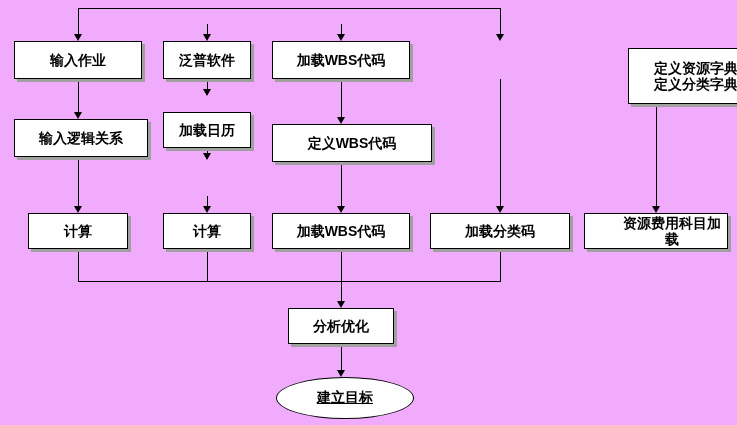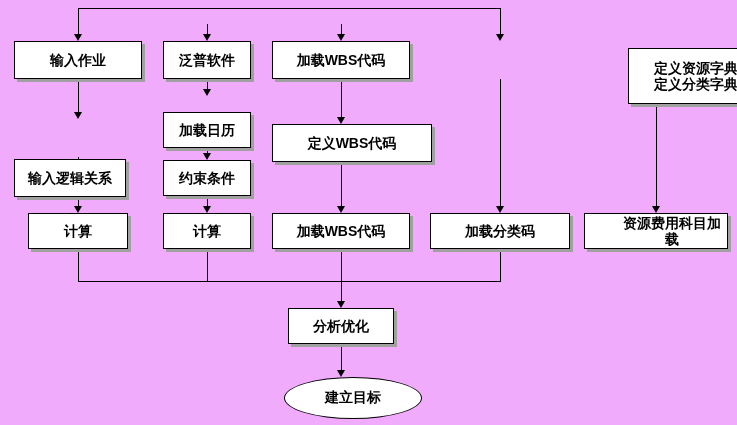--- a/index.html
+++ b/index.html
@@ -169,29 +169,26 @@
     <span class="lbl">加载WBS代码</span>
   </div>
   <div class="node" style="left:592px; top:48px; width:136px; height:56px;margin-left:36px;">
     <span class="lbl">定义资源字典
 定义分类字典</span>
   </div>
 
   <div class="node" style="left:163px; top:112px; width:88px; height:36px;">
     <span class="lbl">加载日历</span>
   </div>
-  <div class="node" style="left:14px; top:119px; width:112px; height:38px;margin-top:40px;">
+  <div class="node" style="left:14px; top:119px; width:134px; height:38px;">
     <span class="lbl">输入逻辑关系</span>
   </div>
   <div class="node" style="left:272px; top:124px; width:160px; height:38px;">
     <span class="lbl">定义WBS代码</span>
   </div>
-  <div class="node" style="left:163px; top:160px; width:88px; height:36px;">
-    <span class="lbl">约束条件</span>
-  </div>
 
   <div class="node" style="left:28px; top:213px; width:100px; height:36px;">
     <span class="lbl">计算</span>
   </div>
   <div class="node" style="left:163px; top:213px; width:88px; height:36px;">
     <span class="lbl">计算</span>
   </div>
   <div class="node" style="left:272px; top:213px; width:138px; height:36px;">
     <span class="lbl">加载WBS代码</span>
   </div>
@@ -199,18 +196,18 @@
     <span class="lbl">加载分类码</span>
   </div>
   <div class="node" style="left:584px; top:213px; width:144px; height:36px;padding-left:32px;">
     <span class="lbl">资源费用科目加载</span>
   </div>
 
   <div class="node" style="left:288px; top:308px; width:106px; height:36px;text-align:right;">
     <span class="lbl">分析优化</span>
   </div>
 
-  <div class="oval" style="left:284px; top:377px; width:138px; height:42px;">
+  <div class="oval" style="left:276px; top:377px; width:138px; height:42px;text-decoration:underline;">
     <span class="lbl">建立目标</span>
   </div>
 
 
 </div>
 
 </body></html>

